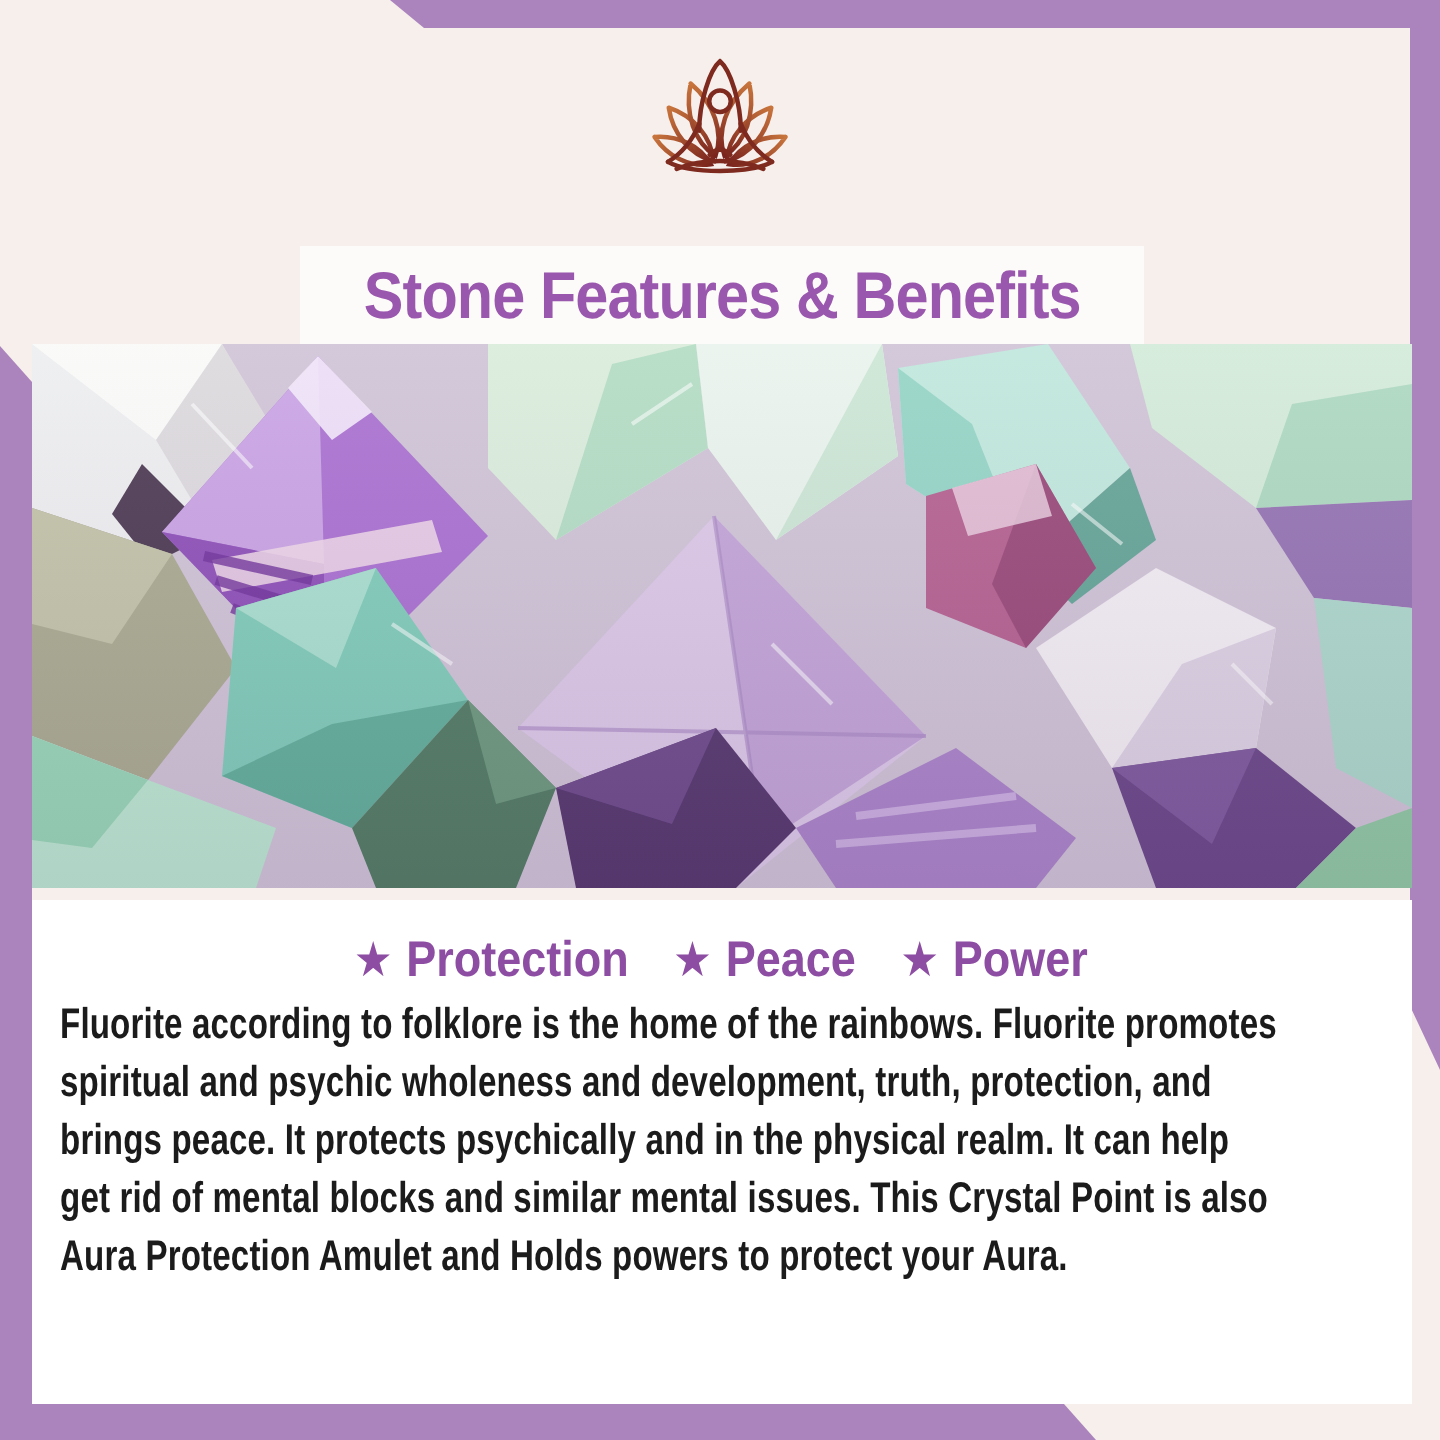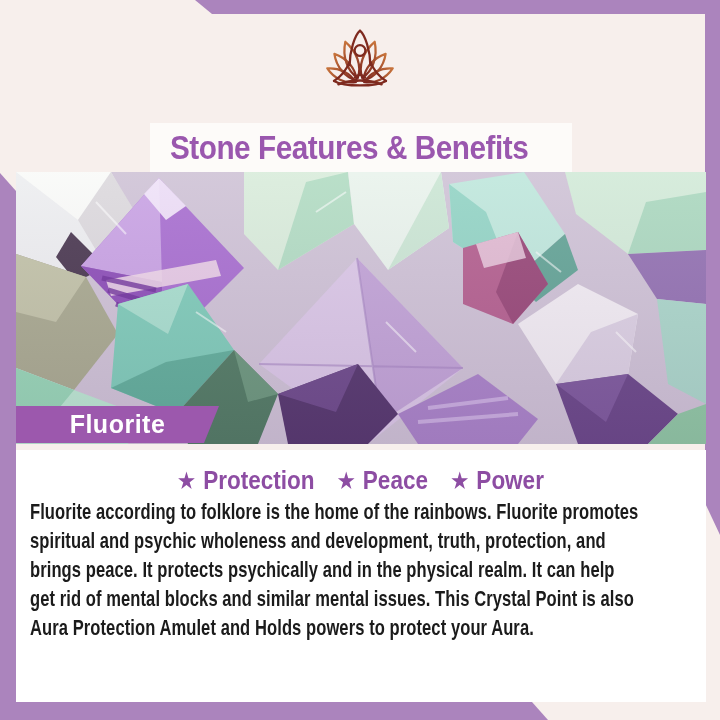--- a/index.html
+++ b/index.html
@@ -22,21 +22,21 @@
   .brand-logo{position:absolute;left:280px;top:22px;width:160px;height:78px;}
   .brand-name{
     position:absolute;left:0;top:102px;width:720px;text-align:center;
     font-family:"Liberation Serif",serif;font-size:16px;letter-spacing:4px;
     color:var(--brand_ink,#3e3a36);
   }
   
   .title-banner{
     position:absolute;left:150px;top:123px;width:422px;height:49px;
     background:var(--banner_white,#fdfbf9);
-    display:flex;align-items:center;justify-content:flex-start;
+    display:flex;align-items:center;justify-content:center;
   }
   .title-banner h1{
     margin:0;font-size:33px;font-weight:bold;white-space:nowrap;
     color:var(--accent_purple,#9a57ae);
     transform:scaleX(.9);letter-spacing:-.5px;
   }
   
   .photo{position:absolute;left:16px;top:172px;width:690px;height:272px;margin:0;}
   .photo svg{display:block;width:100%;height:100%;}
   .stone-label{
@@ -175,23 +175,20 @@
           <path d="M300,40 L330,20"></path>
           <path d="M370,150 L400,180"></path>
         <path d="M520,80 L545,100"></path>
           <path d="M180,140 L210,160"></path>
           <path d="M600,160 L620,180"></path>
       </g>
       <rect width="690" height="272" fill="url(#ov)"></rect>
     </svg>
   </figure>
 
-  <div class="stone-label">
-    <span>Fluorite</span>
-  </div>
 
   <section class="panel">
     <div class="features">
       <span class="feature">
         <span class="star">★</span>
         <span>Protection</span>
       </span>
       <span class="feature">
         <span class="star">★</span>
         <span>Peace</span>

